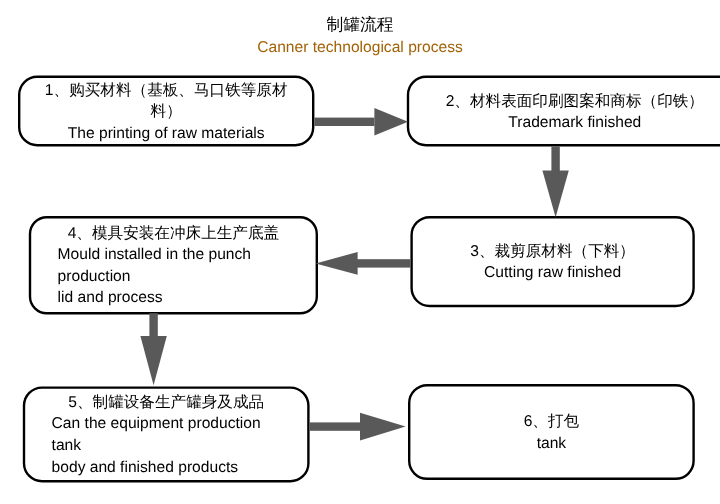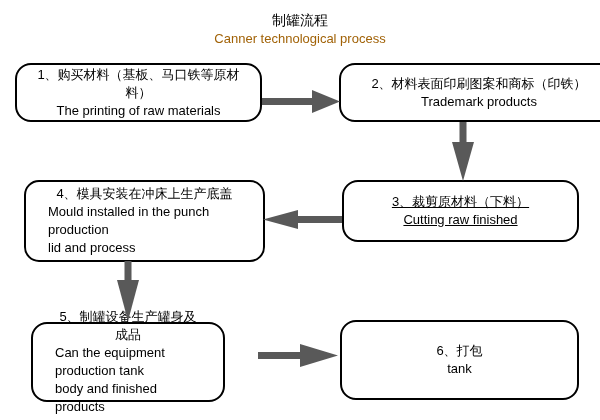--- a/index.html
+++ b/index.html
@@ -17,44 +17,44 @@
     position:absolute;box-sizing:border-box;
     border:2px solid #000;border-radius:16px;background:#fff;
     display:flex;flex-direction:column;justify-content:center;
     padding:2px 20px;
   }
   .node .zh{font-size:13px;line-height:18px;text-align:center;}
   .node .en{font-size:13px;line-height:18px;text-align:center;white-space:pre-line;}
   .node.left-en .en{text-align:left;padding-left:2px;}
   .node1{left:15px;  top:63px;  width:247px;height:59px;}
   .node2{left:339px; top:63px;  width:280px;height:59px;}
-  .node3{left:342px; top:180px; width:237px;height:62px;text-decoration:underline;}
+  .node3{left:342px; top:180px; width:237px;height:76px;}
   .node4{left:24px;  top:180px; width:241px;height:82px;border-radius:15px;}
-  .node5{left:31px;  top:322px; width:194px;height:80px;}
+  .node5{left:19px;  top:322px; width:239px;height:80px;}
   .node6{left:340px; top:320px; width:239px;height:80px;}
   svg.arrows{position:absolute;left:0;top:0;width:600px;height:420px;pointer-events:none;}
 </style>
 </head>
 <body>
 
 <div class="canvas">
 
   <div class="title-block">
     <div class="title-zh">制罐流程</div>
     <div class="title-en">Canner technological process</div>
   </div>
 
   <div class="node node1">
     <div class="zh">1、购买材料（基板、马口铁等原材料）</div>
     <div class="en">The printing of raw materials</div>
   </div>
 
   <div class="node node2">
     <div class="zh">2、材料表面印刷图案和商标（印铁）</div>
-    <div class="en">Trademark products</div>
+    <div class="en">Trademark finished</div>
   </div>
 
   <div class="node node3">
     <div class="zh">3、裁剪原材料（下料）</div>
     <div class="en">Cutting raw finished</div>
   </div>
 
   <div class="node node4 left-en">
     <div class="zh">4、模具安装在冲床上生产底盖</div>
     <div class="en">Mould installed in the punch production

